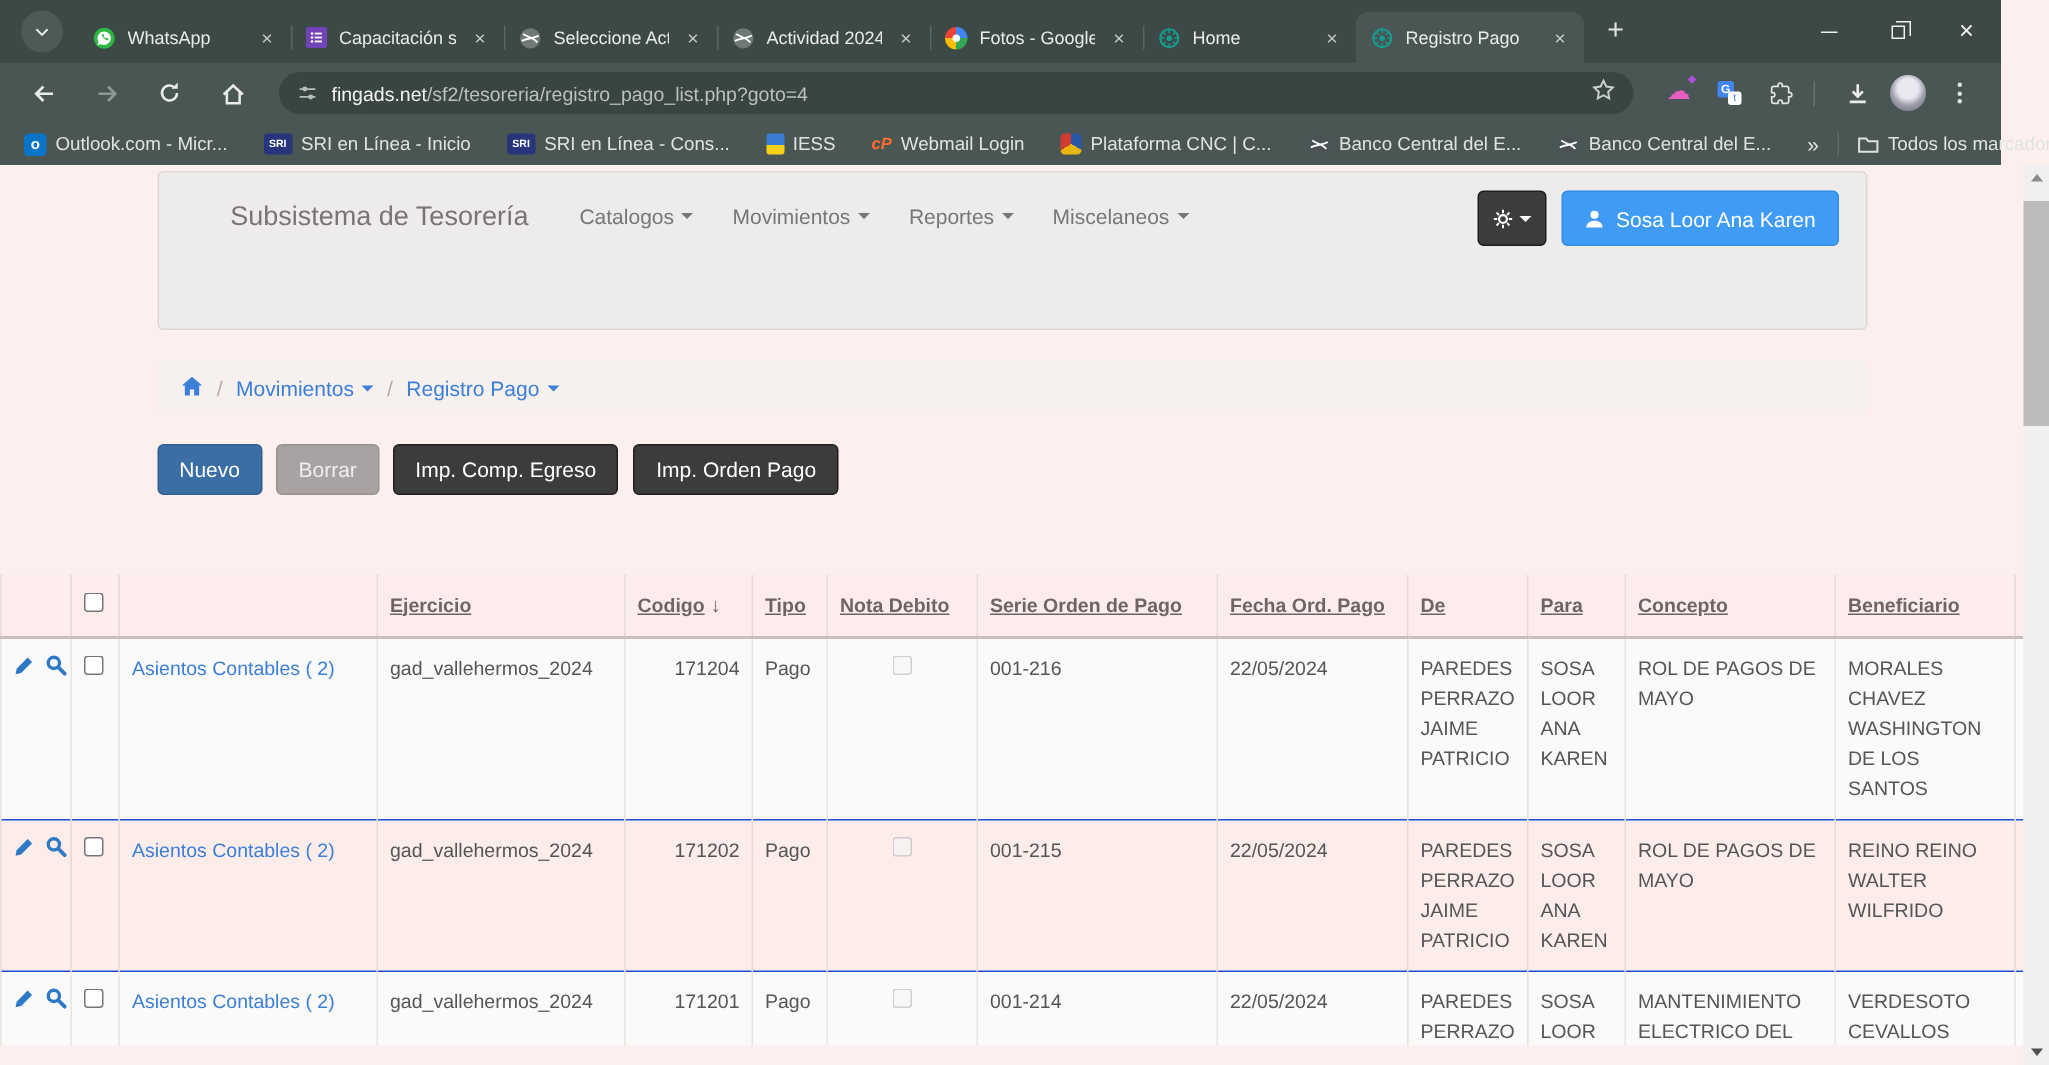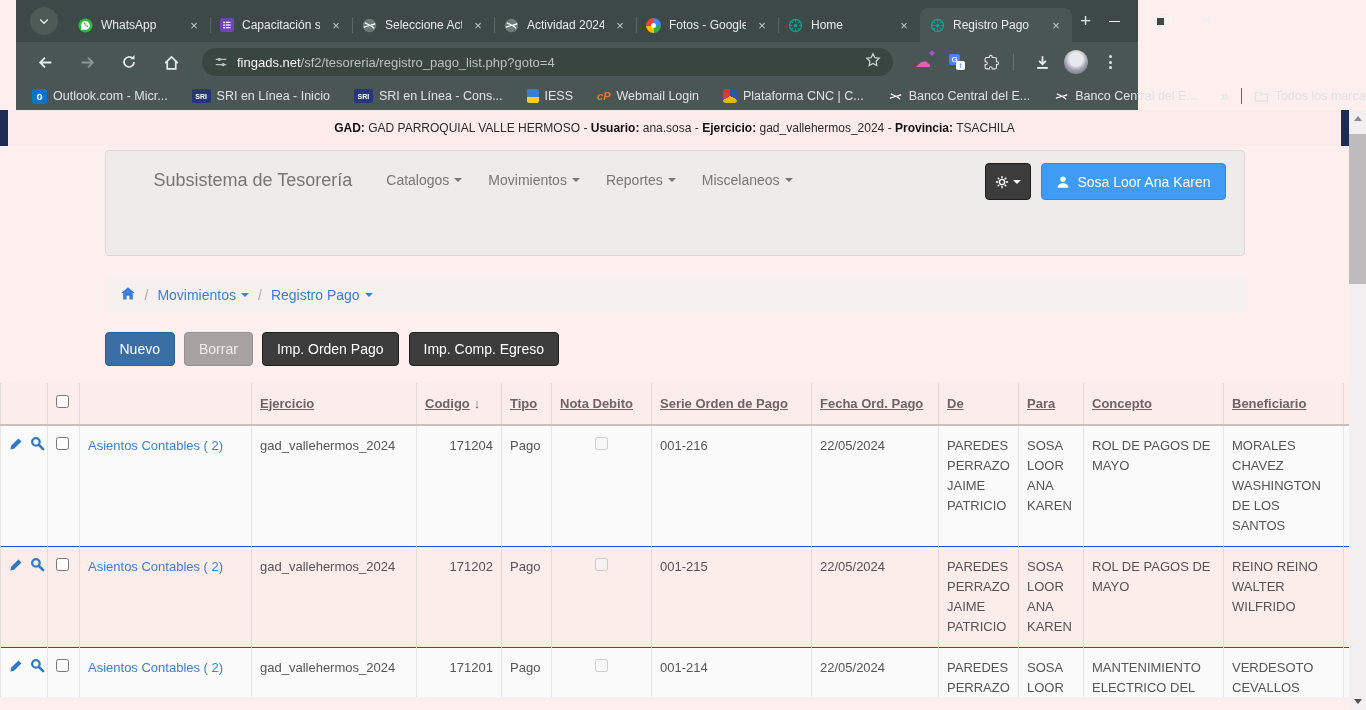--- a/index.html
+++ b/index.html
@@ -1,20 +1,20 @@
 <!DOCTYPE html>
 <html><head>
 <meta charset="utf-8">
 <style>
   * { margin:0; padding:0; box-sizing:border-box; }
   html,body { width:1366px; height:710px; overflow:hidden; }
   body { font-family:"Liberation Sans","DejaVu Sans",sans-serif; background:#fdefee; position:relative; }
 
   
-  .chrome { position:absolute; top:0; left:16px; width:1122px; height:110px; }
+  .chrome { position:absolute; top:0; left:0; width:1334px; height:110px; }
   .tabstrip { height:42px; background:#3d4946; display:flex; align-items:flex-end; padding-left:10px; }
   .tab-search-btn { width:28px; height:28px; border-radius:50%; background:#4d5a56; margin:0 10px 7px 4px; display:flex; align-items:center; justify-content:center; flex:none; }
   .tab { width:142px; height:34px; display:flex; align-items:center; gap:8px; padding:0 8px 0 10px; color:#e8ebea; font-size:12px; flex:none; position:relative; }
   .tab.active { background:#4a5653; border-radius:8px 8px 0 0; width:152px; }
   .tab:not(.active) + .tab:not(.active)::before { content:""; position:absolute; left:0; top:9px; width:1px; height:16px; background:#5a6663; }
   .tab-title { flex:1; white-space:nowrap; overflow:hidden; }
   .tab-close { width:16px; height:16px; border-radius:50%; display:flex; align-items:center; justify-content:center; color:#c3cac8; font-size:13px; flex:none; }
   .tab-close::before { content:"×"; }
   .newtab-btn { color:#dfe3e2; font-size:19px; margin:0 0 10px 8px; width:26px; text-align:center; }
   .win-controls { margin-left:auto; display:flex; height:42px; align-self:flex-start; }
@@ -332,31 +332,20 @@
             <path d="M1.5 3.5h5L8 5.5h6.5v7.5h-13z" fill="none" stroke="#dfe3e2" stroke-width="1.4"></path>
           </svg>
           <span>Todos los marcadores</span>
         </span>
     </span>
   </div>
 </div>
 
 <div class="page">
 
-  <div class="gad-strip">
-    <div class="gad-inner">
-      <b>GAD:</b> <span>GAD PARROQUIAL VALLE HERMOSO</span>
-      <span>-</span>
-      <b>Usuario:</b> <span>ana.sosa</span>
-      <span>-</span>
-      <b>Ejercicio:</b> <span>gad_vallehermos_2024</span>
-      <span>-</span>
-      <b>Provincia:</b> <span>TSACHILA</span>
-    </div>
-  </div>
 
   <div class="container">
     <div class="navbar">
       <div class="nav-row1">
         <span class="brand">Subsistema de Tesorería</span>
         <span class="menu-item">
             <span>Catalogos</span>
             <span class="caret"></span>
           </span>
         <span class="menu-item">
@@ -402,22 +391,22 @@
       <span class="bc-sep">/</span>
       <span class="bc-link">
           <span>Registro Pago</span>
           <span class="caret"></span>
         </span>
     </div>
 
     <div class="actions">
       <button class="btn btn-primary">Nuevo</button>
       <button class="btn btn-disabled">Borrar</button>
+      <button class="btn btn-dark">Imp. Comp. Egreso</button>
       <button class="btn btn-dark">Imp. Orden Pago</button>
-      <button class="btn btn-dark">Imp. Comp. Egreso</button>
     </div>
   </div>
 
   <div class="table-wrap">
     <table>
       <colgroup>
         <col style="width:47px">
           <col style="width:32px">
           <col style="width:172px">
           <col style="width:165px">

